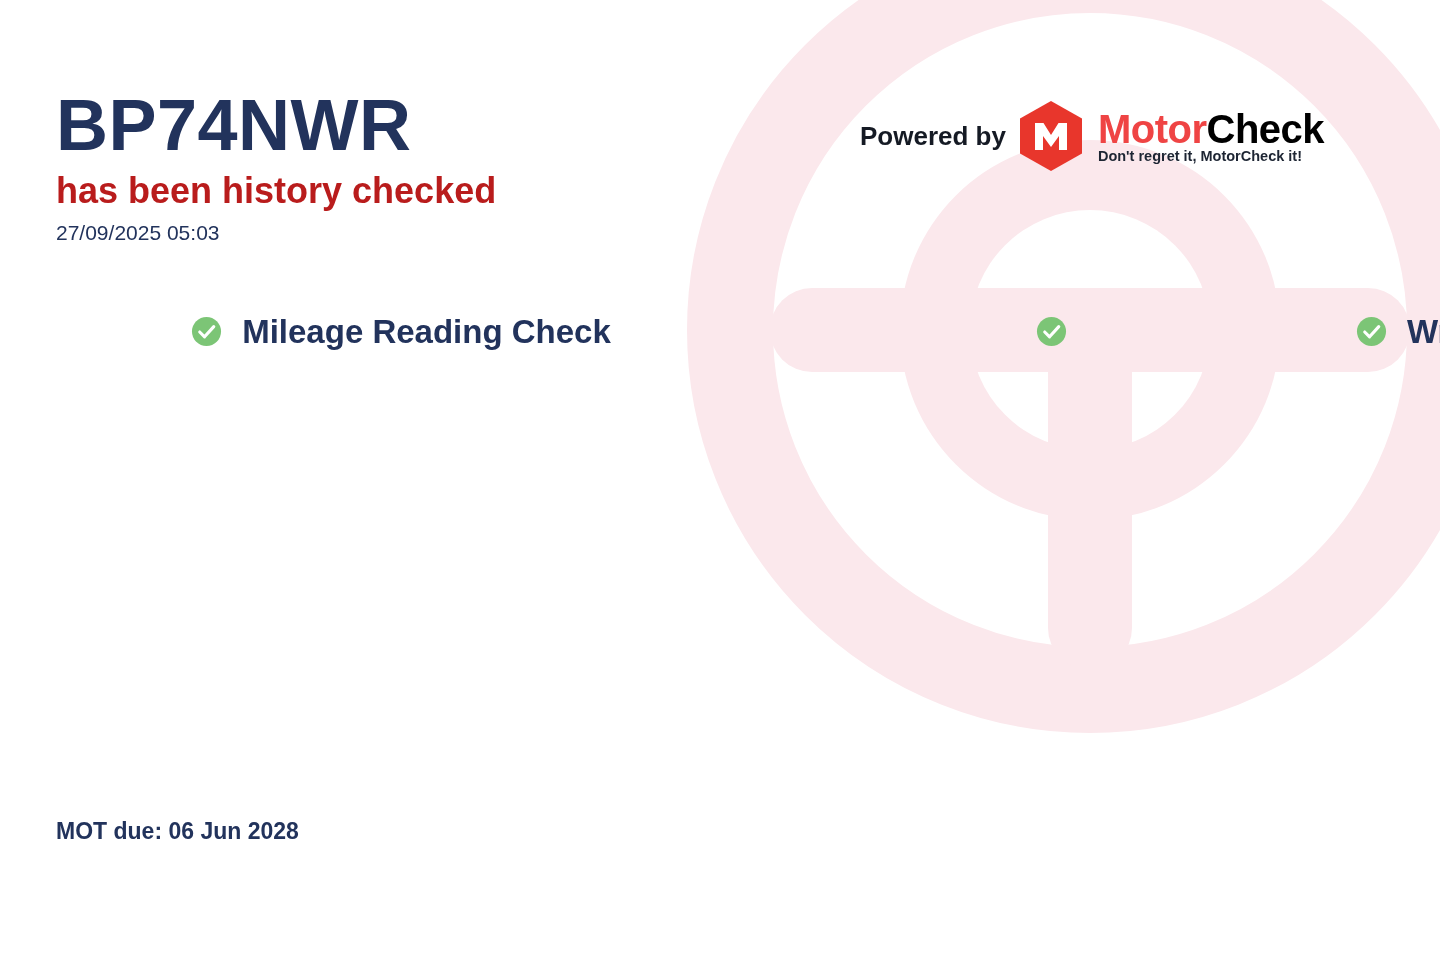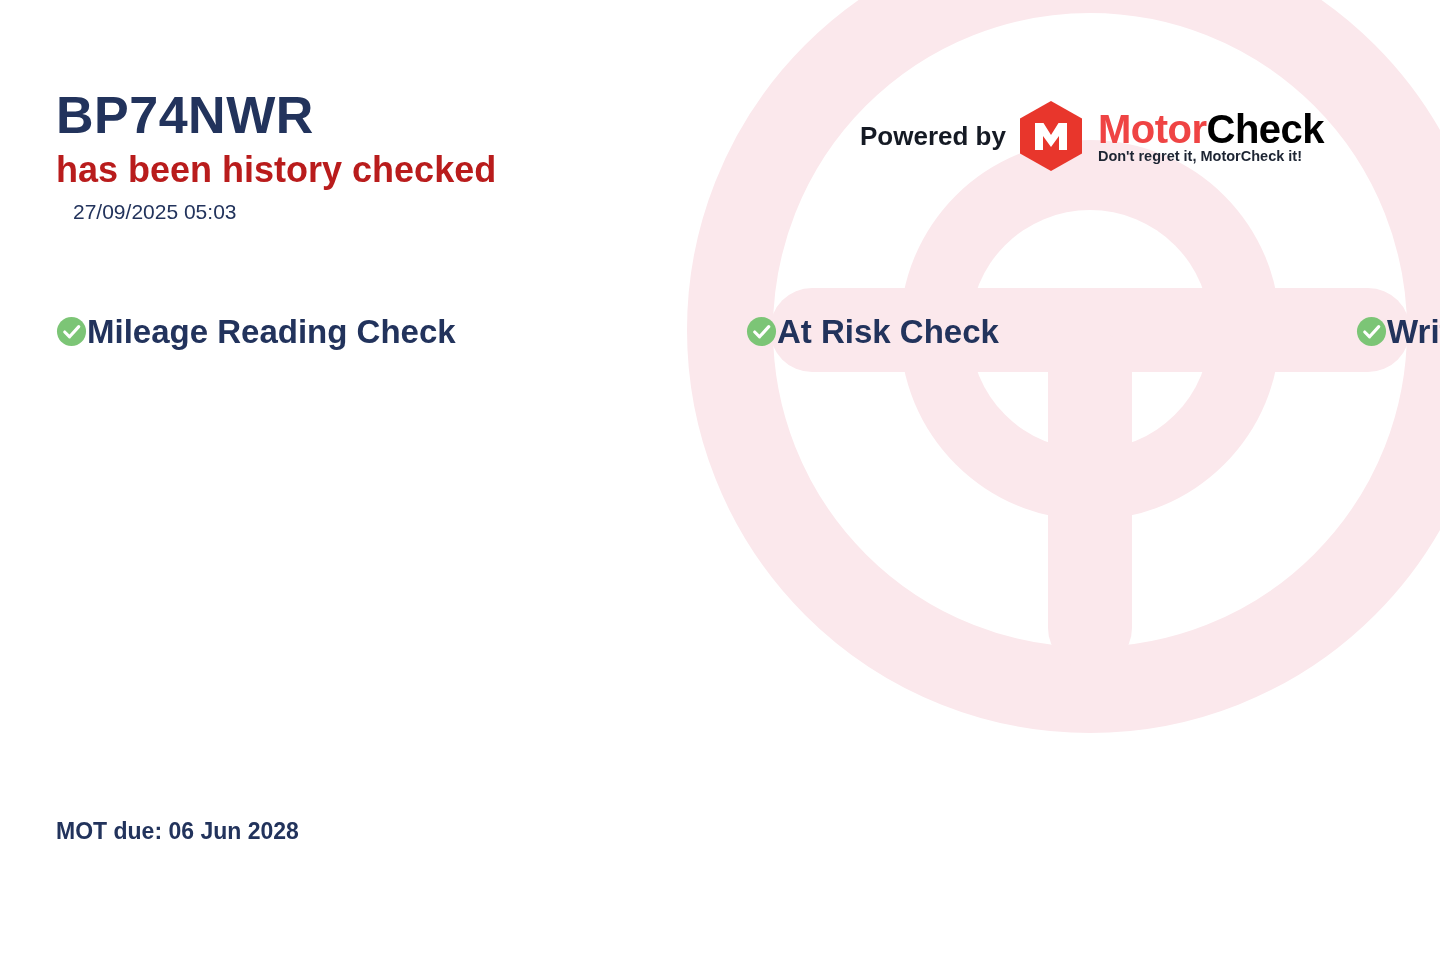--- a/index.html
+++ b/index.html
@@ -33,39 +33,39 @@
   }
 
   
   .header {
     position: absolute;
     left: 56px;
     top: 88px;
     width: 700px;
   }
   .plate {
-    font-size: 52px;
+    font-size: 72px;
     font-weight: bold;
     letter-spacing: 0.5px;
     line-height: 1.05;
     color: #22335c;
     margin: 0;
   }
   .subtitle {
     font-size: 36px;
     font-weight: bold;
     line-height: 1.15;
     color: #b91c1c;
     margin: 6px 0 0 0;
   }
   .timestamp {
     font-size: 21px;
     font-weight: normal;
     color: #22335c;
-    margin: 10px 0 0 17px;
+    margin: 10px 0 0 0;
   }
 
   
   .brand {
     position: absolute;
     top: 100px;
     left: 860px;
     display: flex;
     align-items: center;
     gap: 12px;
@@ -111,20 +111,22 @@
     top: 288px;
     width: 1300px;
     display: grid;
     grid-template-columns: 690px 610px;
     grid-auto-rows: 87px;
     grid-auto-flow: column;
   }
   .check-item {
     display: flex;
     align-items: center;
+    gap: 20px;
+    justify-content: center;
   }
   .check-icon {
     width: 31px;
     height: 31px;
     flex: 0 0 auto;
   }
   .check-label {
     font-size: 33px;
     font-weight: bold;
     color: #22335c;
@@ -191,21 +193,20 @@
         <path d="M9 16.5 L14 21.5 L23.5 11" fill="none" stroke="#ffffff" stroke-width="3.2" stroke-linecap="round" stroke-linejoin="round"></path>
       </svg>
       <span class="check-label">Mileage Reading Check</span>
     </div>
 
     <div class="check-item">
       <svg class="check-icon" viewBox="0 0 32 32" aria-hidden="true">
         <circle cx="16" cy="16" r="15" fill="#7cc576"></circle>
         <path d="M9 16.5 L14 21.5 L23.5 11" fill="none" stroke="#ffffff" stroke-width="3.2" stroke-linecap="round" stroke-linejoin="round"></path>
       </svg>
-      <span class="check-label">At Risk Check</span>
     </div>
 
     <div class="check-item">
       <svg class="check-icon" viewBox="0 0 32 32" aria-hidden="true">
         <circle cx="16" cy="16" r="15" fill="#7cc576"></circle>
         <path d="M9 16.5 L14 21.5 L23.5 11" fill="none" stroke="#ffffff" stroke-width="3.2" stroke-linecap="round" stroke-linejoin="round"></path>
       </svg>
       <span class="check-label">Write-Offs Check</span>
     </div>
 

